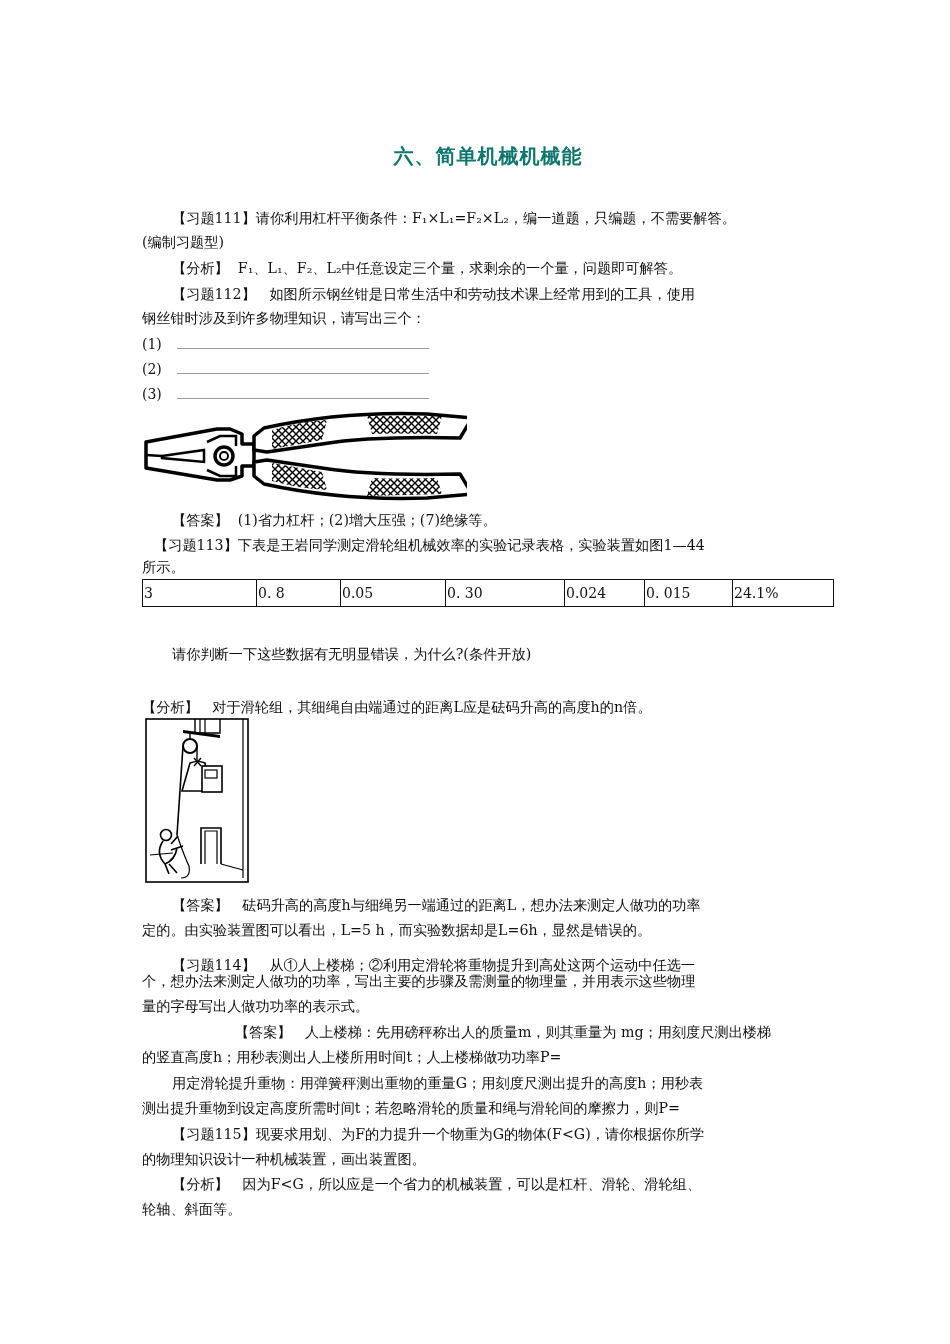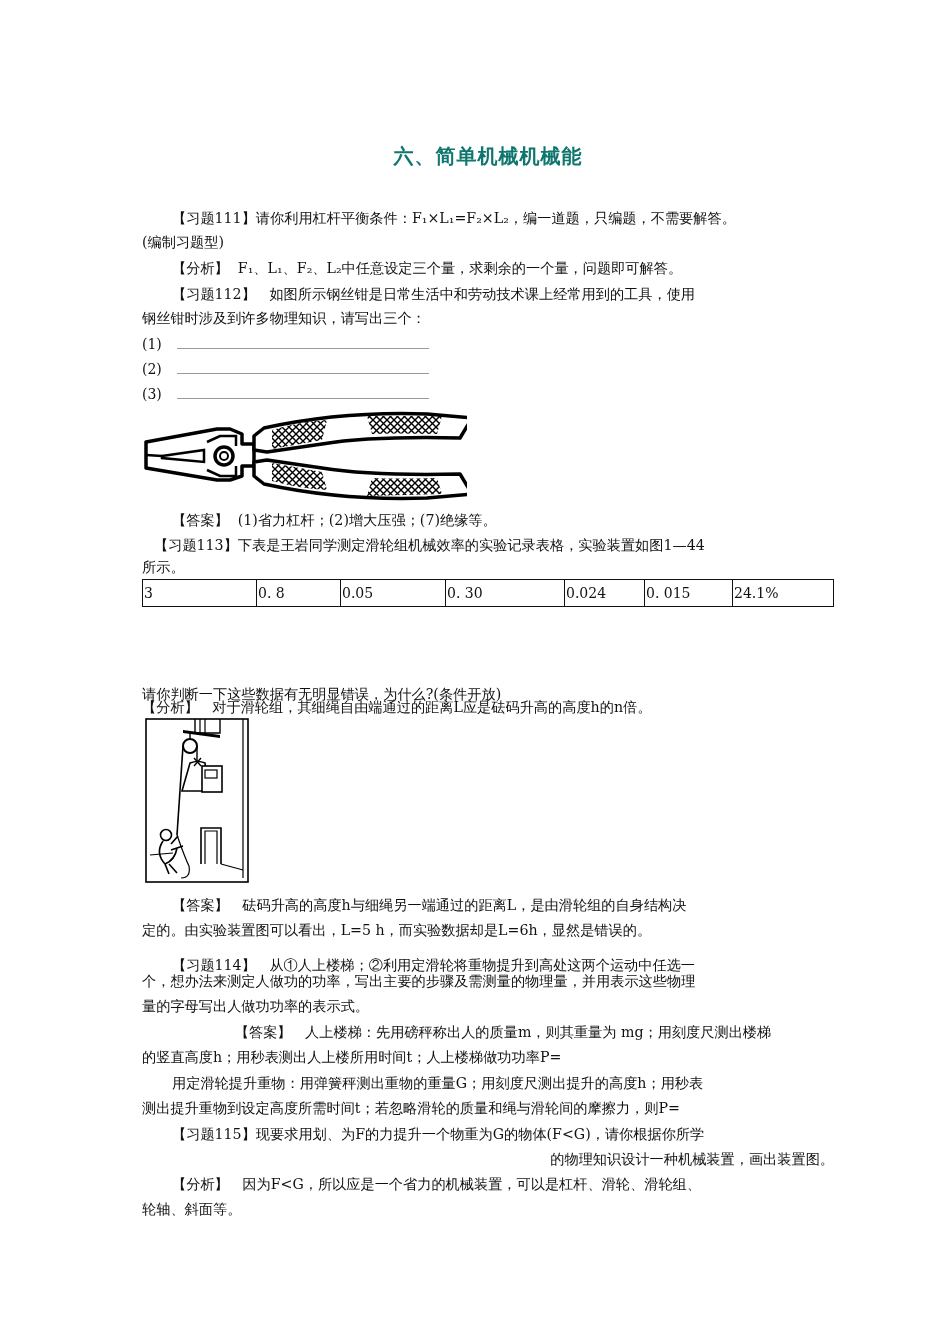--- a/index.html
+++ b/index.html
@@ -176,21 +176,21 @@
       <td>0. 8</td>
       <td>0.05</td>
       <td>0. 30</td>
       <td>0.024</td>
       <td>0. 015</td>
       <td>24.1%</td>
     </tr>
   </tbody>
     </table>
 
-  <div class="p" style="top:682px;">请你判断一下这些数据有无明显错误，为什么?(条件开放)</div>
+  <div class="p" style="top:642px;margin-left:30px;">请你判断一下这些数据有无明显错误，为什么?(条件开放)</div>
   <div class="p" style="top:695px;">
     <span class="tag">【分析】</span>&nbsp;&nbsp;&nbsp;<span>对于滑轮组，其细绳自由端通过的距离L应是砝码升高的高度h的n倍。</span>
   </div>
 
   <svg class="pulley" viewBox="0 0 104 165">
     <rect x="1" y="1" width="102" height="163" fill="#fff" stroke="#000" stroke-width="1.6"></rect>
 
     <path d="M50 1 L50 15 L75 15 L75 1" fill="none" stroke="#000" stroke-width="1.4"></path>
     <path d="M55 1 L55 15 M60 1 L60 15" stroke="#000" stroke-width="1.2"></path>
     <path d="M98 1 L98 160" stroke="#000" stroke-width="1.2"></path>
@@ -213,39 +213,39 @@
     <path d="M60 146 L60 113 L72 113 L72 146" fill="none" stroke="#000" stroke-width="1.2"></path>
 
     <path d="M5 137 L28 135 M76 146 L98 152" stroke="#000" stroke-width="1.2"></path>
 
     <circle cx="21" cy="117" r="5.5" fill="#fff" stroke="#000" stroke-width="1.6"></circle>
     <path d="M18 123 Q10 135 20 146 L24 156 M24 146 L32 155 M26 126 L33 118 M26 132 L38 128 M20 146 Q30 142 32 130" fill="none" stroke="#000" stroke-width="1.6"></path>
     <path d="M32 117 Q40 140 44 148 Q46 160 36 160" fill="none" stroke="#000" stroke-width="1.2"></path>
   </svg>
 
   <div class="p indent" style="top:893px;">
-    <span class="tag">【答案】</span>&nbsp;&nbsp;&nbsp;<span>砝码升高的高度h与细绳另一端通过的距离L，是由滑轮组的自身结构决</span>
+    <span class="tag">【答案】</span>&nbsp;&nbsp;&nbsp;<span>砝码升高的高度h与细绳另一端通过的距离L，想办法来测定人做功的功率</span>
   </div>
   <div class="p" style="top:918px;">定的。由实验装置图可以看出，L=5 h，而实验数据却是L=6h，显然是错误的。</div>
 
   <div class="p indent" style="top:920px;margin-top:33px;">
     <span class="tag">【习题114】</span>&nbsp;&nbsp;&nbsp;<span>从①人上楼梯；②利用定滑轮将重物提升到高处这两个运动中任选一</span>
   </div>
   <div class="p" style="top:969px;">个，想办法来测定人做功的功率，写出主要的步骤及需测量的物理量，并用表示这些物理</div>
   <div class="p" style="top:994px;">量的字母写出人做功功率的表示式。</div>
 
   <div class="p indent" style="top:1020px;text-align:center;">
     <span class="tag">【答案】</span>&nbsp;&nbsp;&nbsp;<span>人上楼梯：先用磅秤称出人的质量m，则其重量为 mg；用刻度尺测出楼梯</span>
   </div>
   <div class="p" style="top:1045px;">的竖直高度h；用秒表测出人上楼所用时间t；人上楼梯做功功率P=</div>
   <div class="p indent" style="top:1071px;">用定滑轮提升重物：用弹簧秤测出重物的重量G；用刻度尺测出提升的高度h；用秒表</div>
   <div class="p" style="top:1096px;">测出提升重物到设定高度所需时间t；若忽略滑轮的质量和绳与滑轮间的摩擦力，则P=</div>
 
   <div class="p indent" style="top:1122px;">
     <span class="tag">【习题115】</span><span>现要求用划、为F的力提升一个物重为G的物体(F&lt;G)，请你根据你所学</span>
   </div>
-  <div class="p" style="top:1147px;text-align:right;">的物理知识设计一种机械装置，画出装置图。</div>
+  <div class="p" style="top:1147px;">的物理知识设计一种机械装置，画出装置图。</div>
   <div class="p indent" style="top:1172px;">
     <span class="tag">【分析】</span>&nbsp;&nbsp;&nbsp;<span>因为F&lt;G，所以应是一个省力的机械装置，可以是杠杆、滑轮、滑轮组、</span>
   </div>
   <div class="p" style="top:1197px;">轮轴、斜面等。</div>
 
 </div>
 
 </body></html>

